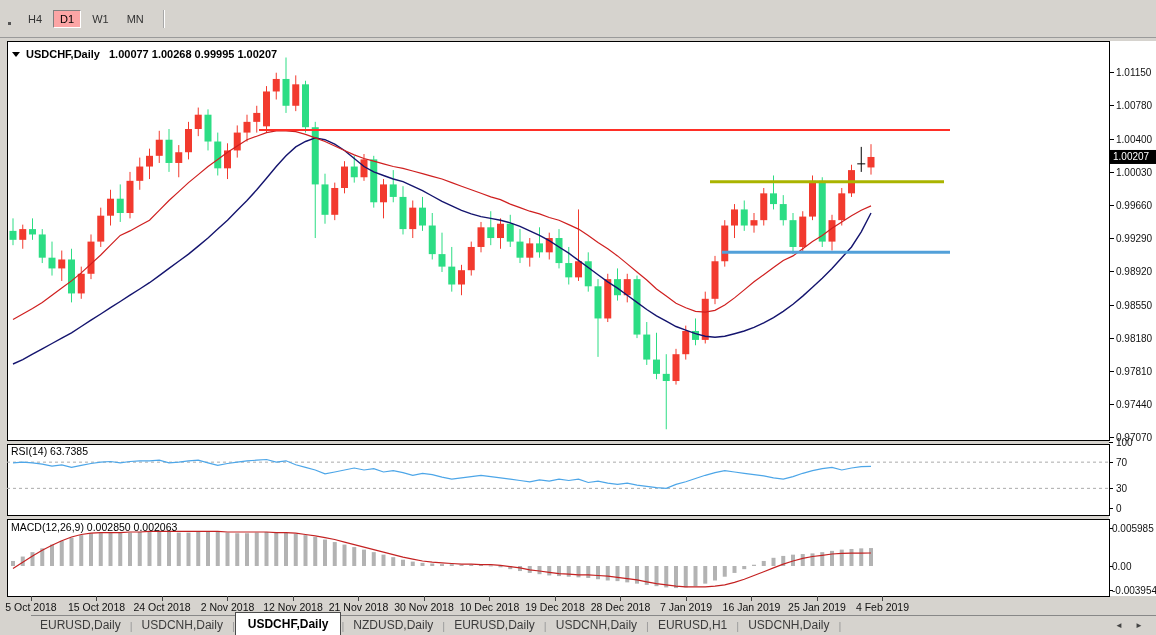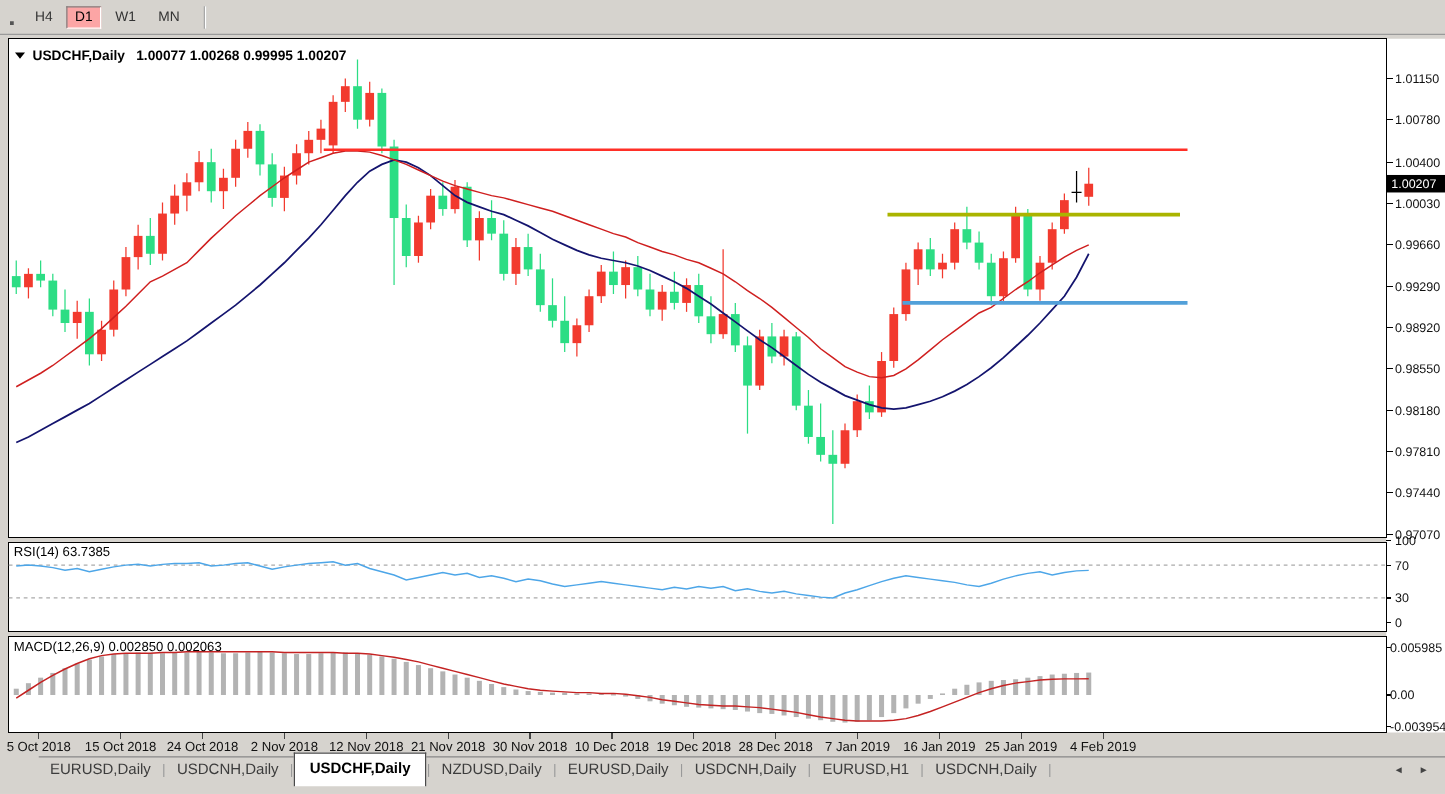--- a/index.html
+++ b/index.html
@@ -1,19 +1,19 @@
 <!DOCTYPE html>
 <html><head>
 <meta charset="utf-8">
 <style>
   html,body{margin:0;padding:0;background:#d6d3ce;}
   .window{width:1156px;height:635px;background:#d6d3ce;position:relative;overflow:hidden;
           font-family:"Liberation Sans",sans-serif;font-size:11px;color:#000;}
   
-  .toolbar{height:28px;display:flex;align-items:center;padding-left:8px;box-sizing:border-box;
+  .toolbar{height:38px;display:flex;align-items:center;padding-left:8px;box-sizing:border-box;
            border-bottom:1px solid #9a9a9a;background:#d6d3ce;}
   .overflow-dot{width:3px;height:3px;background:#555;margin:10px 8px 0 0;}
   .tf-btn{padding:2px 6px;margin:0 2px;color:#333;border:1px solid transparent;cursor:default;}
   .tf-btn.active{background:#fca5a5;border:1px solid #808080;border-bottom-color:#ffffff;
                  border-right-color:#ffffff;color:#000;}
   .tb-sep{width:1px;height:18px;background:#a8a8a8;border-right:1px solid #fff;margin-left:10px;}
   
   #chart-svg{display:block;background:#d6d3ce;}
   #chart-svg text{font-family:"Liberation Sans",sans-serif;}
   .ttl{font-size:11px;font-weight:bold;fill:#000;}

